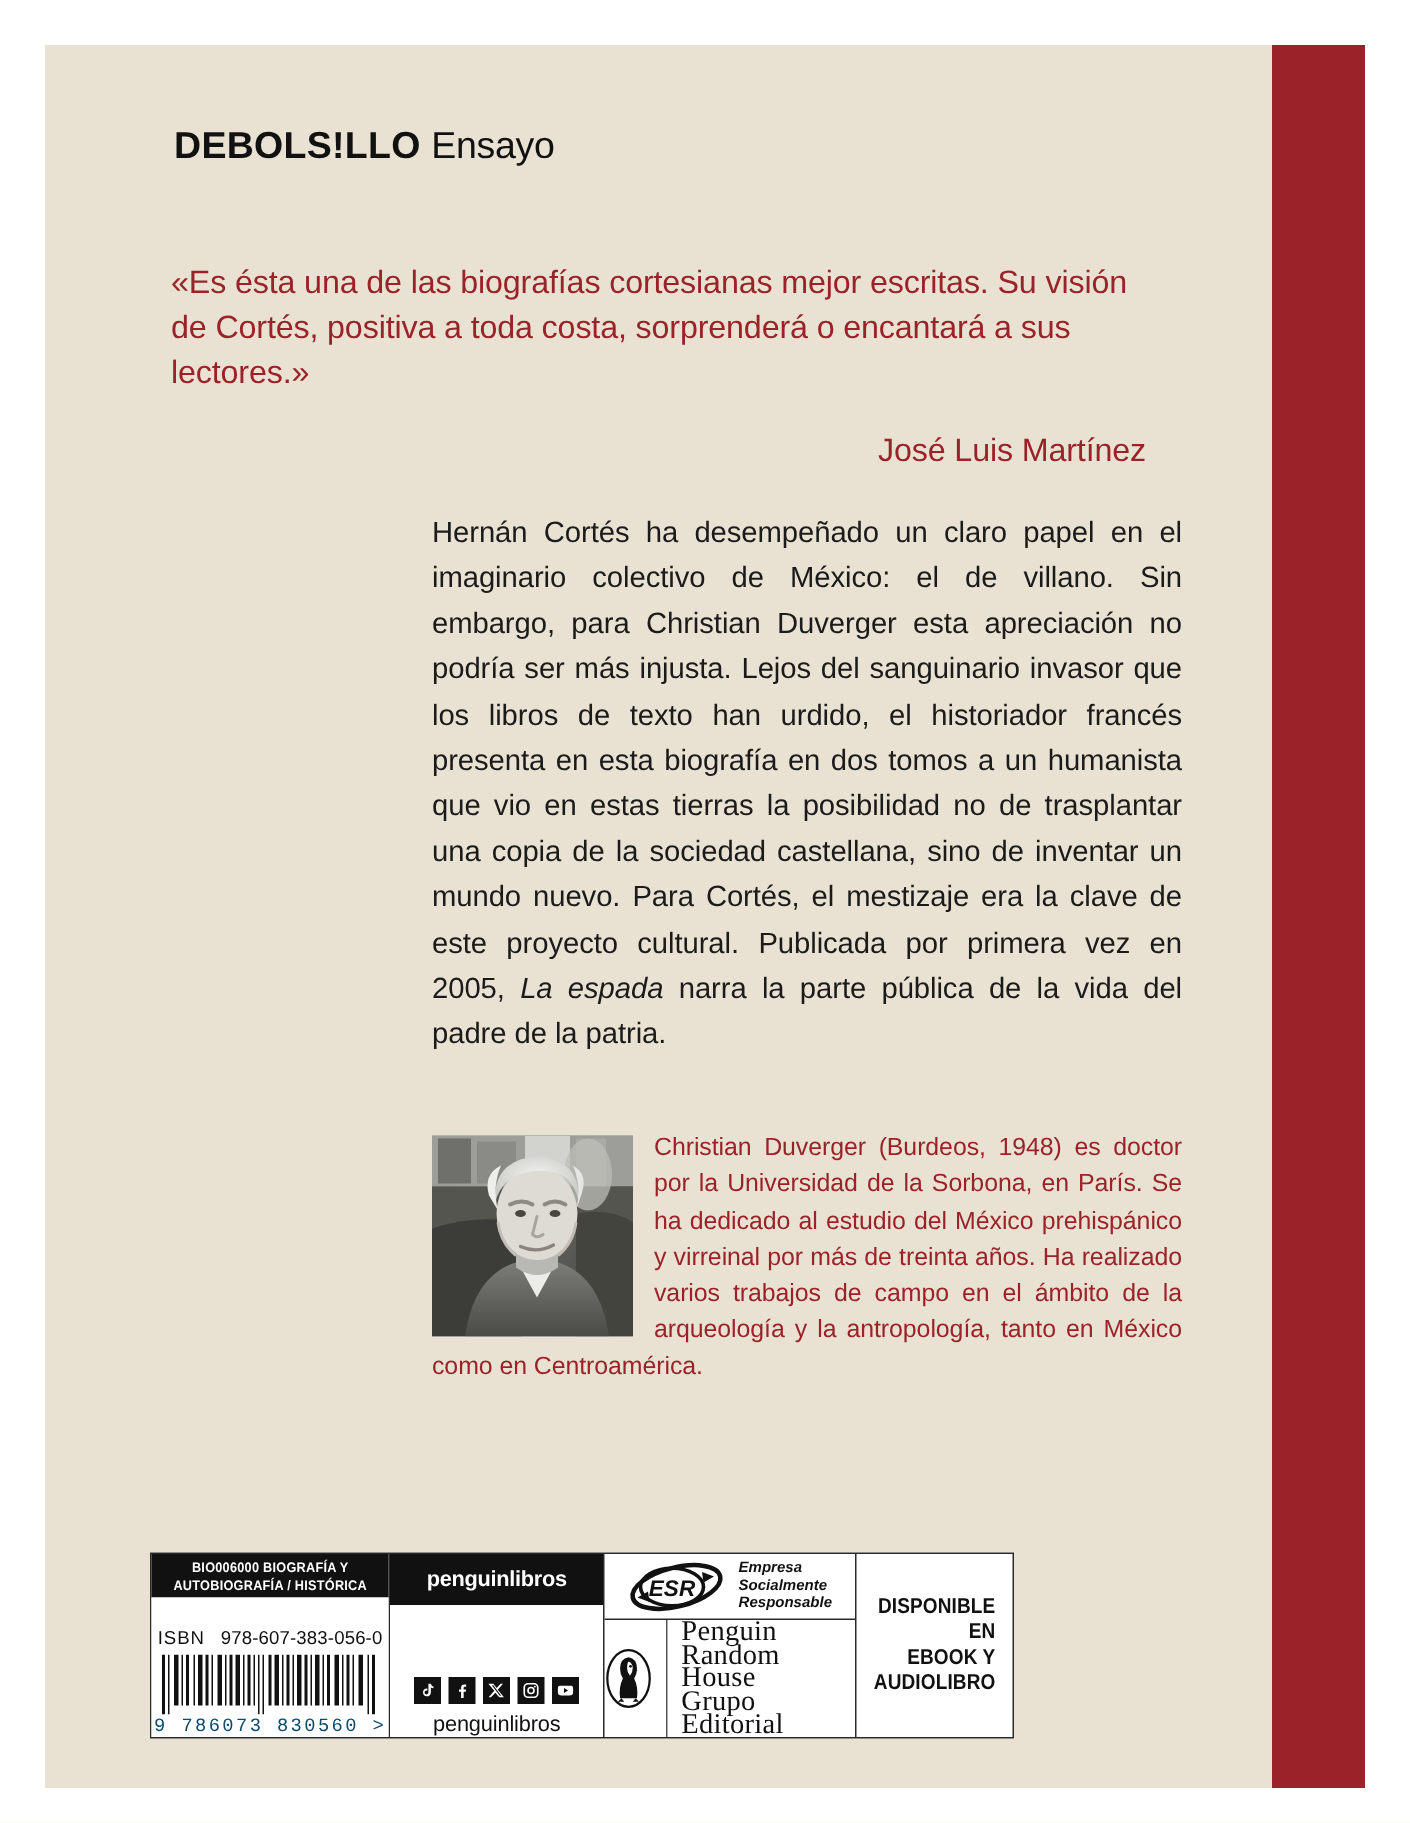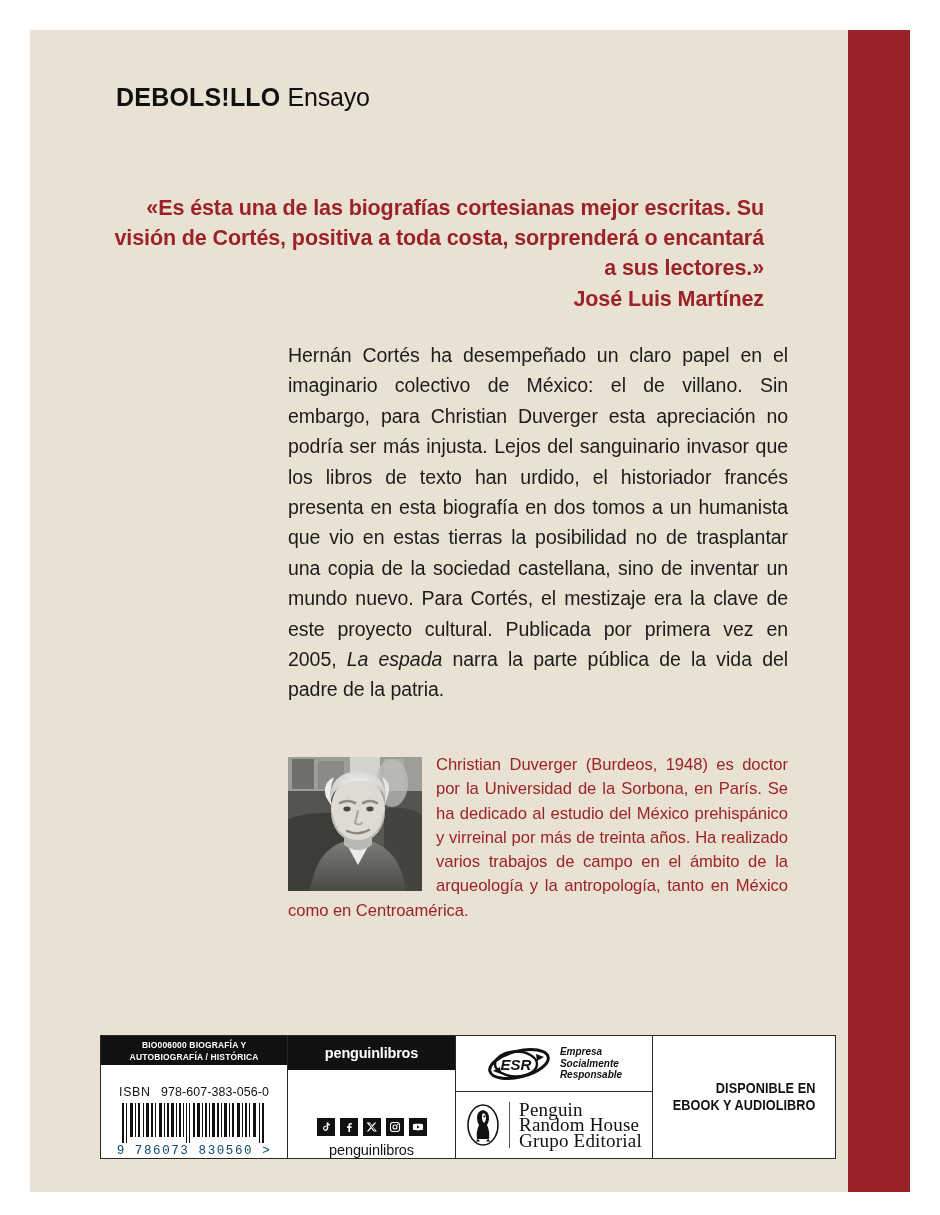--- a/index.html
+++ b/index.html
@@ -66,30 +66,29 @@
   
   .quote-block {
     position: absolute;
     left: 84px;
     top: 143px;
     width: 650px;
     color: #9b2229;
   }
   .quote-text {
     font-size: 21.5px;
-    font-weight: bold;
+    font-weight: normal;
     line-height: 30px;
     letter-spacing: -0.1px;
-    text-align: right;
-    margin-top: 20px;
+    text-align: left;
   }
   .quote-attrib {
-    margin-top: 4px;
+    margin-top: 25px;
     font-size: 21.5px;
-    font-weight: bold;
+    font-weight: normal;
     text-align: right;
     letter-spacing: -0.1px;
   }
 
   
   .blurb {
     position: absolute;
     left: 258px;
     top: 310px;
     width: 500px;
@@ -125,21 +124,21 @@
     overflow: hidden;
     background: #9a9a96;
   }
   .author-photo svg { display: block; }
 
   
   .footer {
     position: absolute;
     left: 70px;
     top: 1005px;
-    width: 736px;
+    width: 576px;
     height: 124px;
     display: flex;
     border: 1px solid #2a2a2a;
     background: #ffffff;
   }
   .fcol {
     position: relative;
     border-right: 1px solid #2a2a2a;
     display: flex;
     flex-direction: column;

